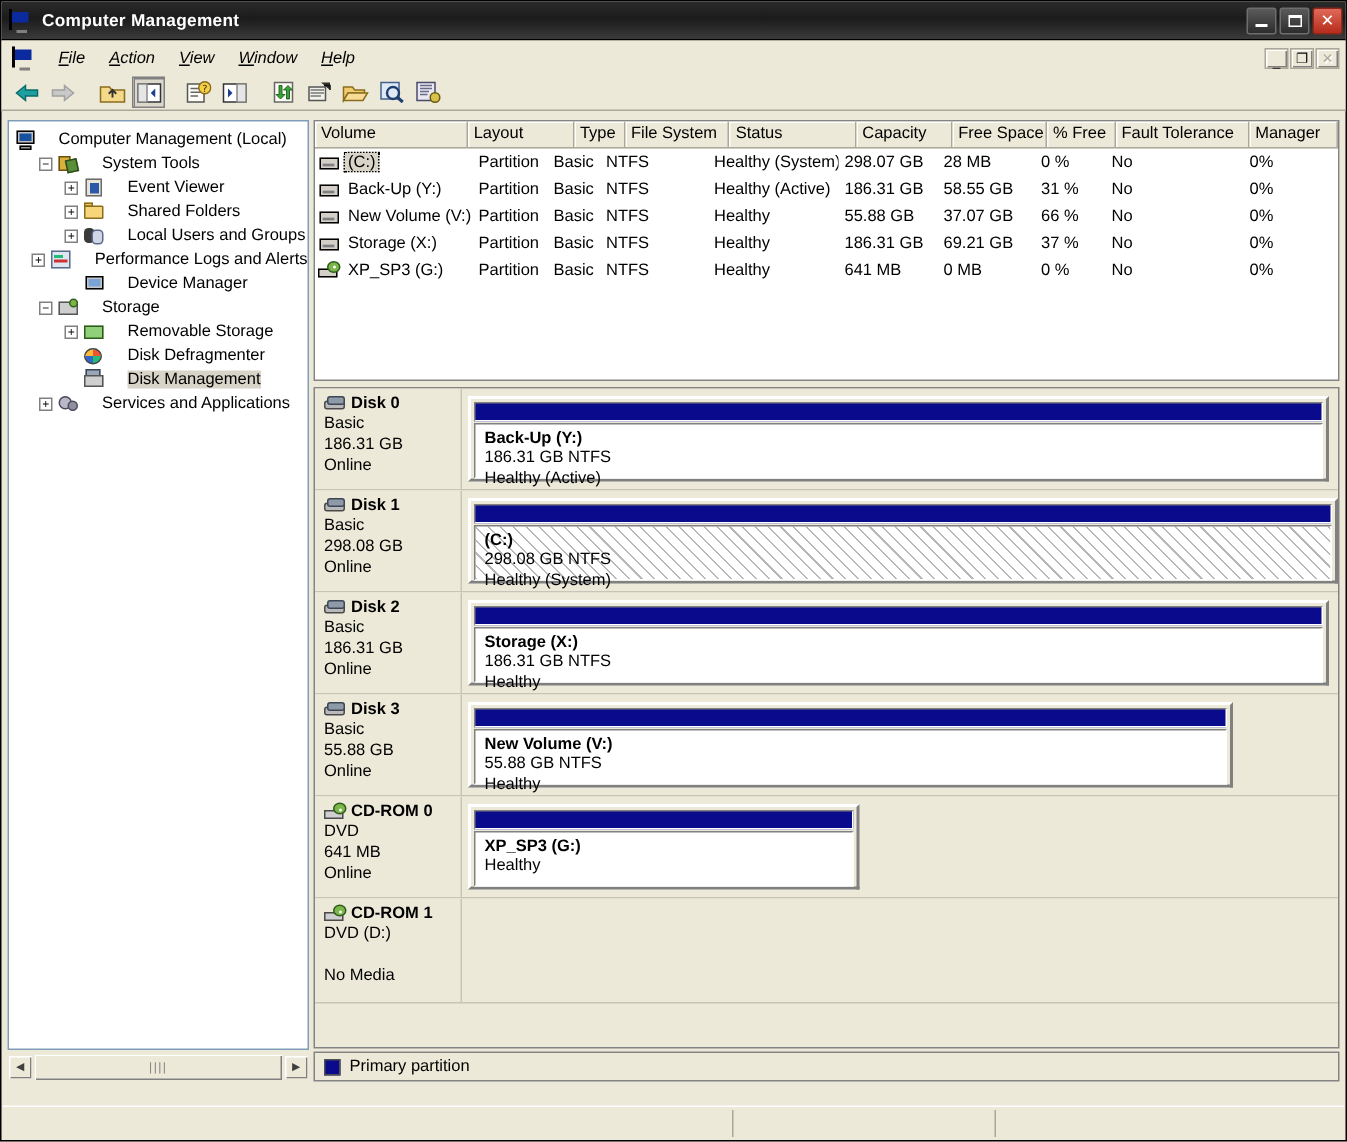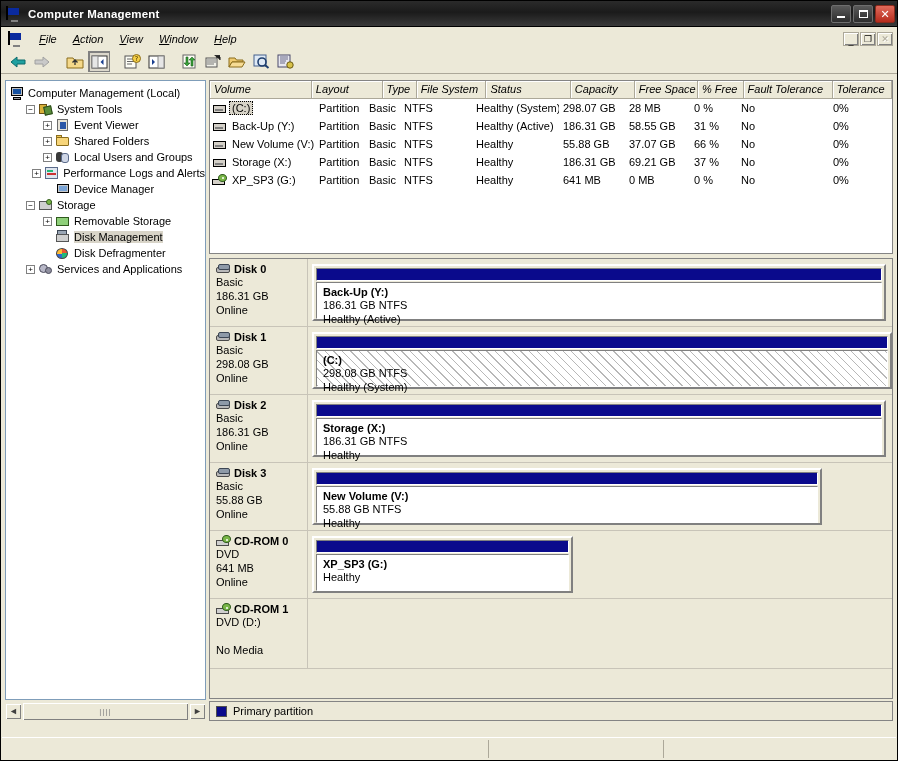--- a/index.html
+++ b/index.html
@@ -64,21 +64,21 @@
 
   #rightpane{position:absolute;left:207px;right:3px;top:3px;bottom:3px;background:#ece9d8;}
 
   
   .tree{padding:4px 0 0 3px;}
   .trow{display:flex;align-items:center;height:16px;white-space:nowrap;}
   .tindent{display:inline-block;}
   .tbox{width:9px;height:9px;border:1px solid #808080;background:#fff;position:relative;
     font-size:8px;line-height:7px;text-align:center;color:#000;box-sizing:border-box;margin-right:3px;flex:0 0 auto;}
   .tspacer{width:9px;margin-right:3px;flex:0 0 auto;}
-  .tlabel{margin-left:3px;font-size:11px;}
+  .tlabel{margin-left:14px;font-size:11px;}
   .tlabel.sel{background:#d8d4c8;}
   .ticon{width:16px;height:15px;flex:0 0 auto;position:relative;}
 
   
   .ic-pc .scr{position:absolute;left:2px;top:1px;width:12px;height:9px;background:#c0c0c0;border:1px solid #000;box-sizing:border-box;}
   .ic-pc .scr::after{content:"";position:absolute;left:1px;top:1px;right:1px;bottom:1px;background:#1651a0;}
   .ic-pc .base{position:absolute;left:4px;top:11px;width:8px;height:3px;background:#9a9a9a;border:1px solid #000;box-sizing:border-box;}
   .ic-tools .a{position:absolute;left:1px;top:2px;width:8px;height:10px;background:#d9b13a;border:1px solid #6b4f12;box-sizing:border-box;}
   .ic-tools .b{position:absolute;left:6px;top:4px;width:8px;height:9px;background:#5a8f3a;border:1px solid #2d4a1c;box-sizing:border-box;transform:rotate(-12deg);}
   .ic-ev .f{position:absolute;left:2px;top:1px;width:11px;height:12px;background:#e8e4d8;border:1px solid #6b6b6b;box-sizing:border-box;}
@@ -96,21 +96,21 @@
   .ic-storage .g{position:absolute;left:8px;top:1px;width:6px;height:6px;background:#7ab648;border:1px solid #35601d;border-radius:50%;box-sizing:border-box;}
   .ic-rem .s{position:absolute;left:1px;top:3px;width:13px;height:9px;background:#8fd07a;border:1px solid #2f5a1d;box-sizing:border-box;}
   .ic-defrag .d{position:absolute;left:1px;top:2px;width:12px;height:11px;background:conic-gradient(#e53 0 25%,#2b7 0 50%,#36c 0 75%,#fb3 0 100%);border:1px solid #444;border-radius:50%;box-sizing:border-box;}
   .ic-diskmgmt .s{position:absolute;left:1px;top:4px;width:13px;height:8px;background:#cfcfcf;border:1px solid #555;box-sizing:border-box;}
   .ic-diskmgmt .w{position:absolute;left:2px;top:0px;width:10px;height:6px;background:#9aa6b5;border:1px solid #3c4654;box-sizing:border-box;}
   .ic-svc .g1{position:absolute;left:1px;top:2px;width:9px;height:9px;background:#b8b8c8;border:1px solid #4a4a5a;border-radius:50%;box-sizing:border-box;}
   .ic-svc .g2{position:absolute;left:7px;top:5px;width:7px;height:7px;background:#8f8f9f;border:1px solid #4a4a5a;border-radius:50%;box-sizing:border-box;}
 
   
   #vollist{position:absolute;left:0;top:0;right:0;height:174px;background:#fff;border:1px solid #848484;box-sizing:border-box;overflow:hidden;}
-  #volhead{display:flex;height:17px;background:#ece9d8;border-bottom:1px solid #aca899;font-style:italic;}
+  #volhead{display:flex;height:17px;background:#ece9d8;border-bottom:1px solid #aca899;}
   #volhead .hcell{
     font-size:11px;padding:2px 0 0 4px;box-sizing:border-box;
     border-right:1px solid #aca899;background:#ece9d8;
     box-shadow:inset 1px 1px 0 #fff;
     overflow:hidden;white-space:nowrap;height:17px;
   }
   .vrow{display:flex;height:18px;align-items:center;}
   .vcell{font-size:11px;padding-left:4px;box-sizing:border-box;white-space:nowrap;overflow:hidden;}
   .vcell.vol{display:flex;align-items:center;padding-left:2px;}
   .volname{padding:1px 3px;}
@@ -377,36 +377,36 @@
               <span class="ic-rem" style="position: absolute; left: 0px; top: 0px; width: 16px; height: 15px;">
                 <span class="s"></span>
               </span>
             </span>
             <span class="tlabel">Removable Storage</span>
           </div>
           <div class="trow">
             <span class="tindent" style="width: 34px;"></span>
             <span class="tspacer"></span>
             <span class="ticon">
+              <span class="ic-defrag" style="position: absolute; left: 0px; top: 0px; width: 16px; height: 15px;">
+                <span class="d"></span>
+              </span>
+            </span>
+            <span class="tlabel">Disk Defragmenter</span>
+          </div>
+          <div class="trow">
+            <span class="tindent" style="width: 34px;"></span>
+            <span class="tspacer"></span>
+            <span class="ticon">
               <span class="ic-diskmgmt" style="position: absolute; left: 0px; top: 0px; width: 16px; height: 15px;">
                 <span class="w"></span>
                 <span class="s"></span>
               </span>
             </span>
             <span class="tlabel sel">Disk Management</span>
-          </div>
-          <div class="trow">
-            <span class="tindent" style="width: 34px;"></span>
-            <span class="tspacer"></span>
-            <span class="ticon">
-              <span class="ic-defrag" style="position: absolute; left: 0px; top: 0px; width: 16px; height: 15px;">
-                <span class="d"></span>
-              </span>
-            </span>
-            <span class="tlabel">Disk Defragmenter</span>
           </div>
           <div class="trow">
             <span class="tindent" style="width: 17px;"></span>
             <span class="tbox">+</span>
             <span class="ticon">
               <span class="ic-svc" style="position: absolute; left: 0px; top: 0px; width: 16px; height: 15px;">
                 <span class="g1"></span>
                 <span class="g2"></span>
               </span>
             </span>
@@ -430,21 +430,21 @@
         <div id="volhead">
             <div class="hcell" style="width: 105px;">Volume</div>
             <div class="hcell" style="width: 73px;">Layout</div>
             <div class="hcell" style="width: 35px;">Type</div>
             <div class="hcell" style="width: 72px;">File System</div>
             <div class="hcell" style="width: 87px;">Status</div>
             <div class="hcell" style="width: 66px;">Capacity</div>
             <div class="hcell" style="width: 65px;">Free Space</div>
             <div class="hcell" style="width: 47px;">% Free</div>
             <div class="hcell" style="width: 92px;">Fault Tolerance</div>
-            <div class="hcell" style="width: 61px;">Tolerance</div>
+            <div class="hcell" style="width: 61px;">Manager</div>
           </div>
         <div id="volbody">
             <div class="vrow">
               <div class="vcell vol" style="width: 105px;">
                 <span class="ic-vol">
                   <span class="drv"></span>
                 </span>
                 <span class="volname selected">(C:)</span>
               </div>
               <div class="vcell" style="width: 50px;">Partition</div>

